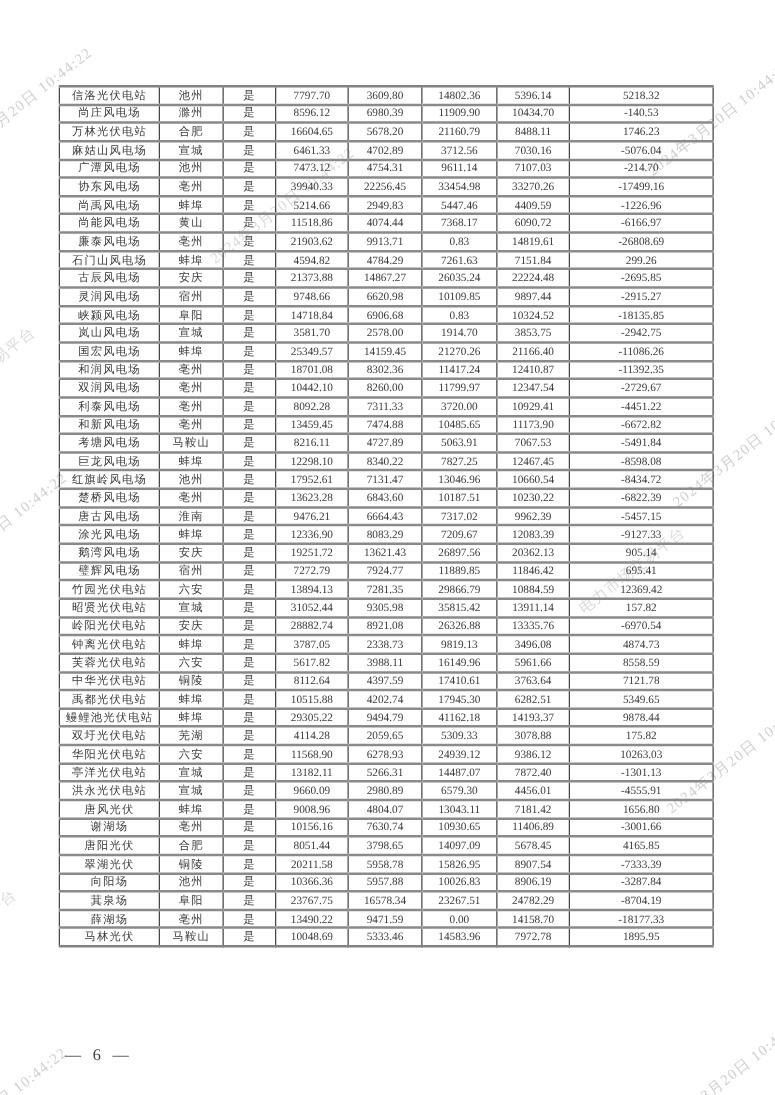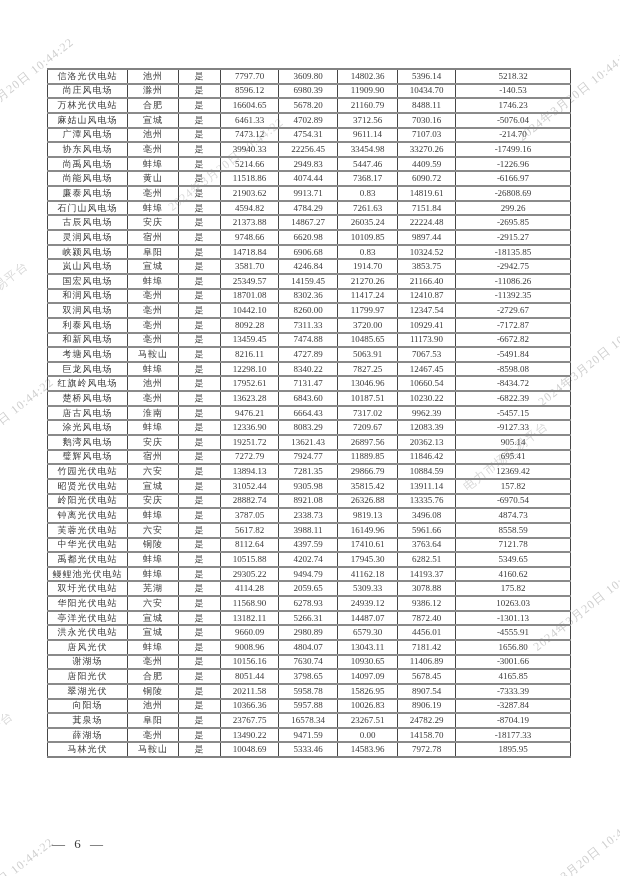--- a/index.html
+++ b/index.html
@@ -195,21 +195,21 @@
           <td class="c-num">6906.68</td>
           <td class="c-num">0.83</td>
           <td class="c-num">10324.52</td>
           <td class="c-num">-18135.85</td>
         </tr>
         <tr>
           <td class="c-name">岚山风电场</td>
           <td class="c-txt">宣城</td>
           <td class="c-txt">是</td>
           <td class="c-num">3581.70</td>
-          <td class="c-num">4246.84</td>
+          <td class="c-num">2578.00</td>
           <td class="c-num">1914.70</td>
           <td class="c-num">3853.75</td>
           <td class="c-num">-2942.75</td>
         </tr>
         <tr>
           <td class="c-name">国宏风电场</td>
           <td class="c-txt">蚌埠</td>
           <td class="c-txt">是</td>
           <td class="c-num">25349.57</td>
           <td class="c-num">14159.45</td>
@@ -238,21 +238,21 @@
           <td class="c-num">-2729.67</td>
         </tr>
         <tr>
           <td class="c-name">利泰风电场</td>
           <td class="c-txt">亳州</td>
           <td class="c-txt">是</td>
           <td class="c-num">8092.28</td>
           <td class="c-num">7311.33</td>
           <td class="c-num">3720.00</td>
           <td class="c-num">10929.41</td>
-          <td class="c-num">-7172.87</td>
+          <td class="c-num">-4451.22</td>
         </tr>
         <tr>
           <td class="c-name">和新风电场</td>
           <td class="c-txt">亳州</td>
           <td class="c-txt">是</td>
           <td class="c-num">13459.45</td>
           <td class="c-num">7474.88</td>
           <td class="c-num">10485.65</td>
           <td class="c-num">11173.90</td>
           <td class="c-num">-6672.82</td>
@@ -408,21 +408,21 @@
           <td class="c-num">5349.65</td>
         </tr>
         <tr>
           <td class="c-name">鳗鲤池光伏电站</td>
           <td class="c-txt">蚌埠</td>
           <td class="c-txt">是</td>
           <td class="c-num">29305.22</td>
           <td class="c-num">9494.79</td>
           <td class="c-num">41162.18</td>
           <td class="c-num">14193.37</td>
-          <td class="c-num">4160.62</td>
+          <td class="c-num">9878.44</td>
         </tr>
         <tr>
           <td class="c-name">双圩光伏电站</td>
           <td class="c-txt">芜湖</td>
           <td class="c-txt">是</td>
           <td class="c-num">4114.28</td>
           <td class="c-num">2059.65</td>
           <td class="c-num">5309.33</td>
           <td class="c-num">3078.88</td>
           <td class="c-num">175.82</td>

